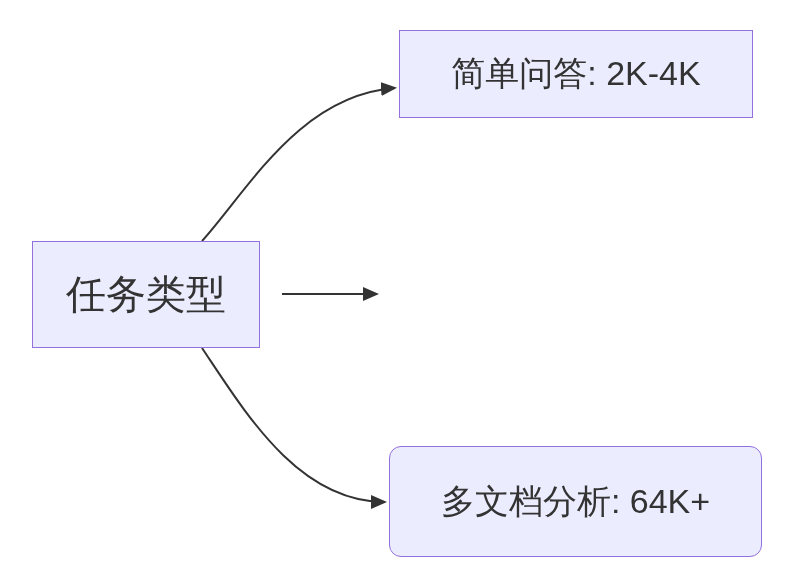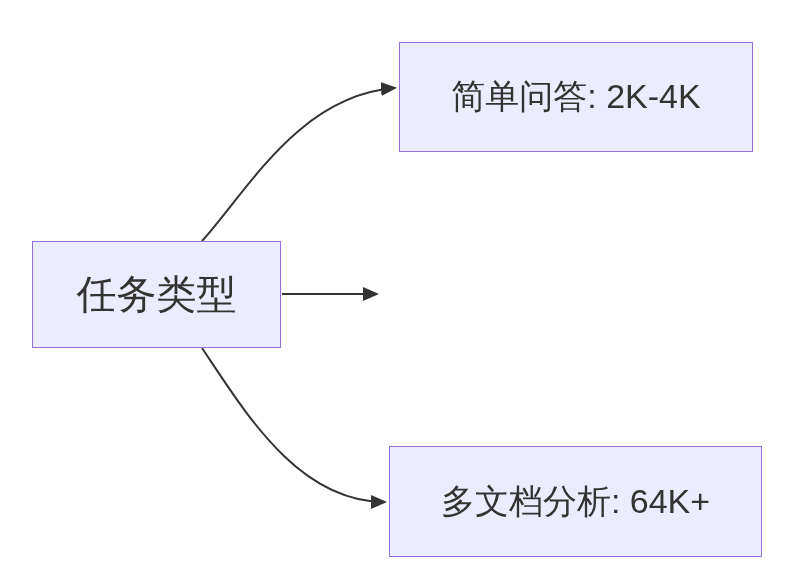--- a/index.html
+++ b/index.html
@@ -39,27 +39,27 @@
     align-items: center;
     justify-content: center;
     background: var(--node-fill);
     border: 1.5px solid var(--node-border);
     color: var(--text);
     text-align: center;
     white-space: nowrap;
   }
   .node-root {
     left: 32px; top: 241px;
-    width: 249px; height: 107px;
+    width: 228px; height: 107px;
     font-size: 40px;
   }
   .node-branch { font-size: 34px; }
-  .node-branch-0 { left: 399px; top: 30px;  width: 354px; height: 110px; margin-top: 12px; }
+  .node-branch-0 { left: 399px; top: 30px;  width: 354px; height: 88px; }
   .node-branch-1 { left: 381px; top: 240px; width: 389px; height: 108px; }
-  .node-branch-2 { left: 389px; top: 446px; width: 373px; height: 111px; }
+  .node-branch-2 { left: 389px; top: 446px; width: 373px; height: 111px; border-radius: 12px; }
 </style>
 </head>
 <body>
 
 <div class="canvas">
 
   <svg class="edges-layer" viewBox="0 0 787 572" xmlns="http://www.w3.org/2000/svg">
     <defs>
       <marker id="arrow" viewBox="0 0 16 14" refX="14" refY="7" markerWidth="16" markerHeight="14" markerUnits="userSpaceOnUse" orient="auto">
         <path class="arrowhead" d="M0,0 L16,7 L0,14 z"></path>

